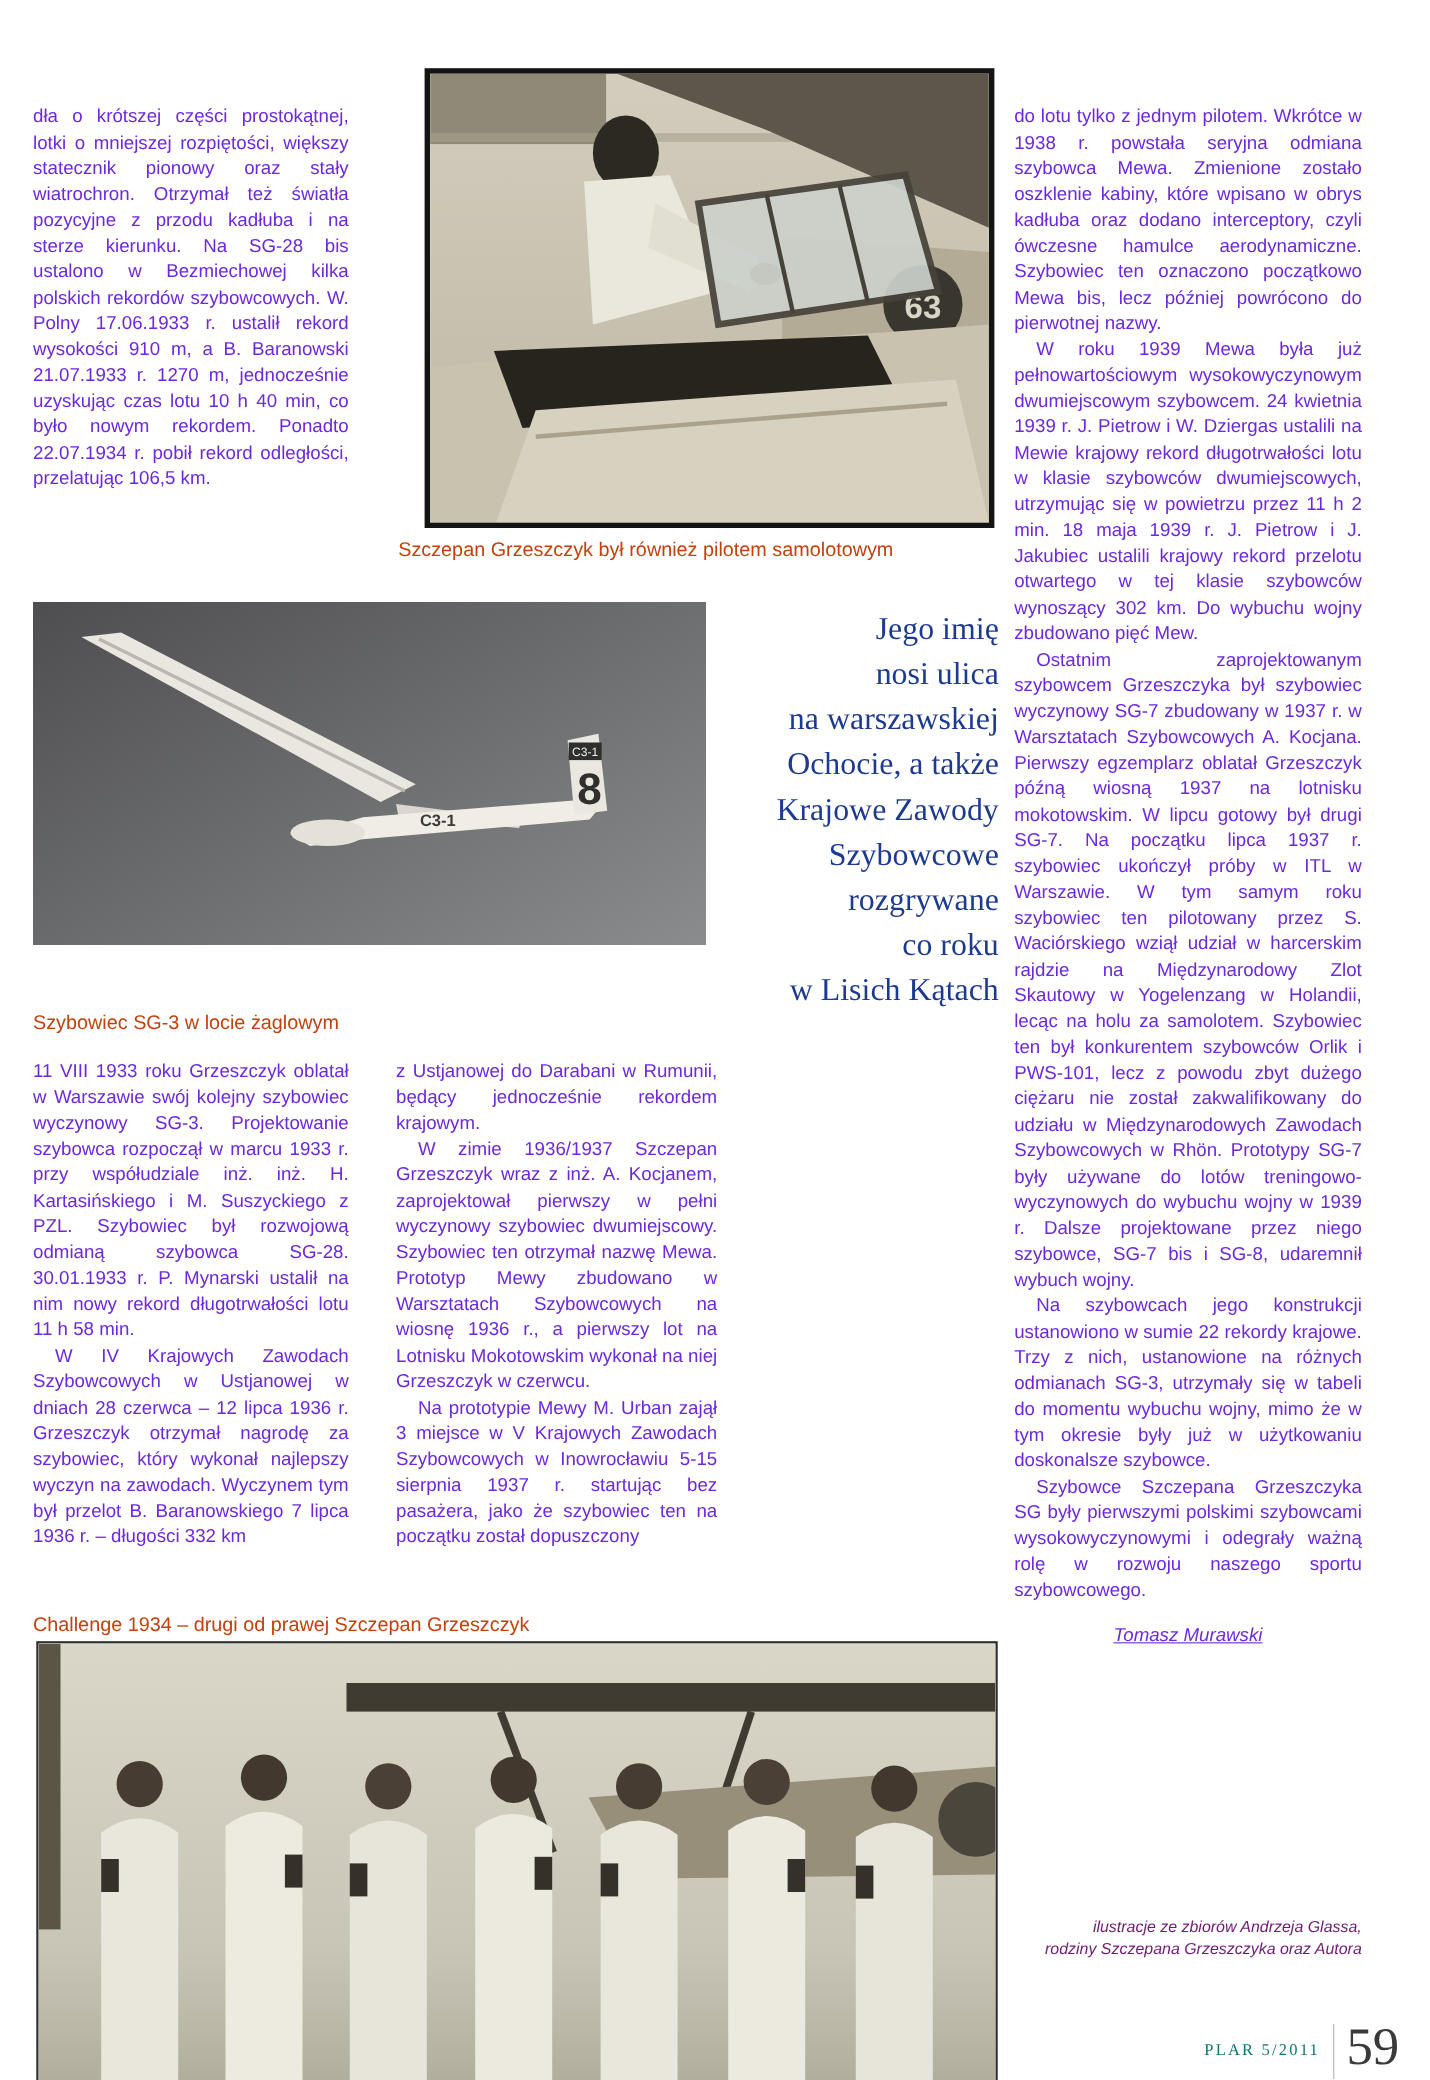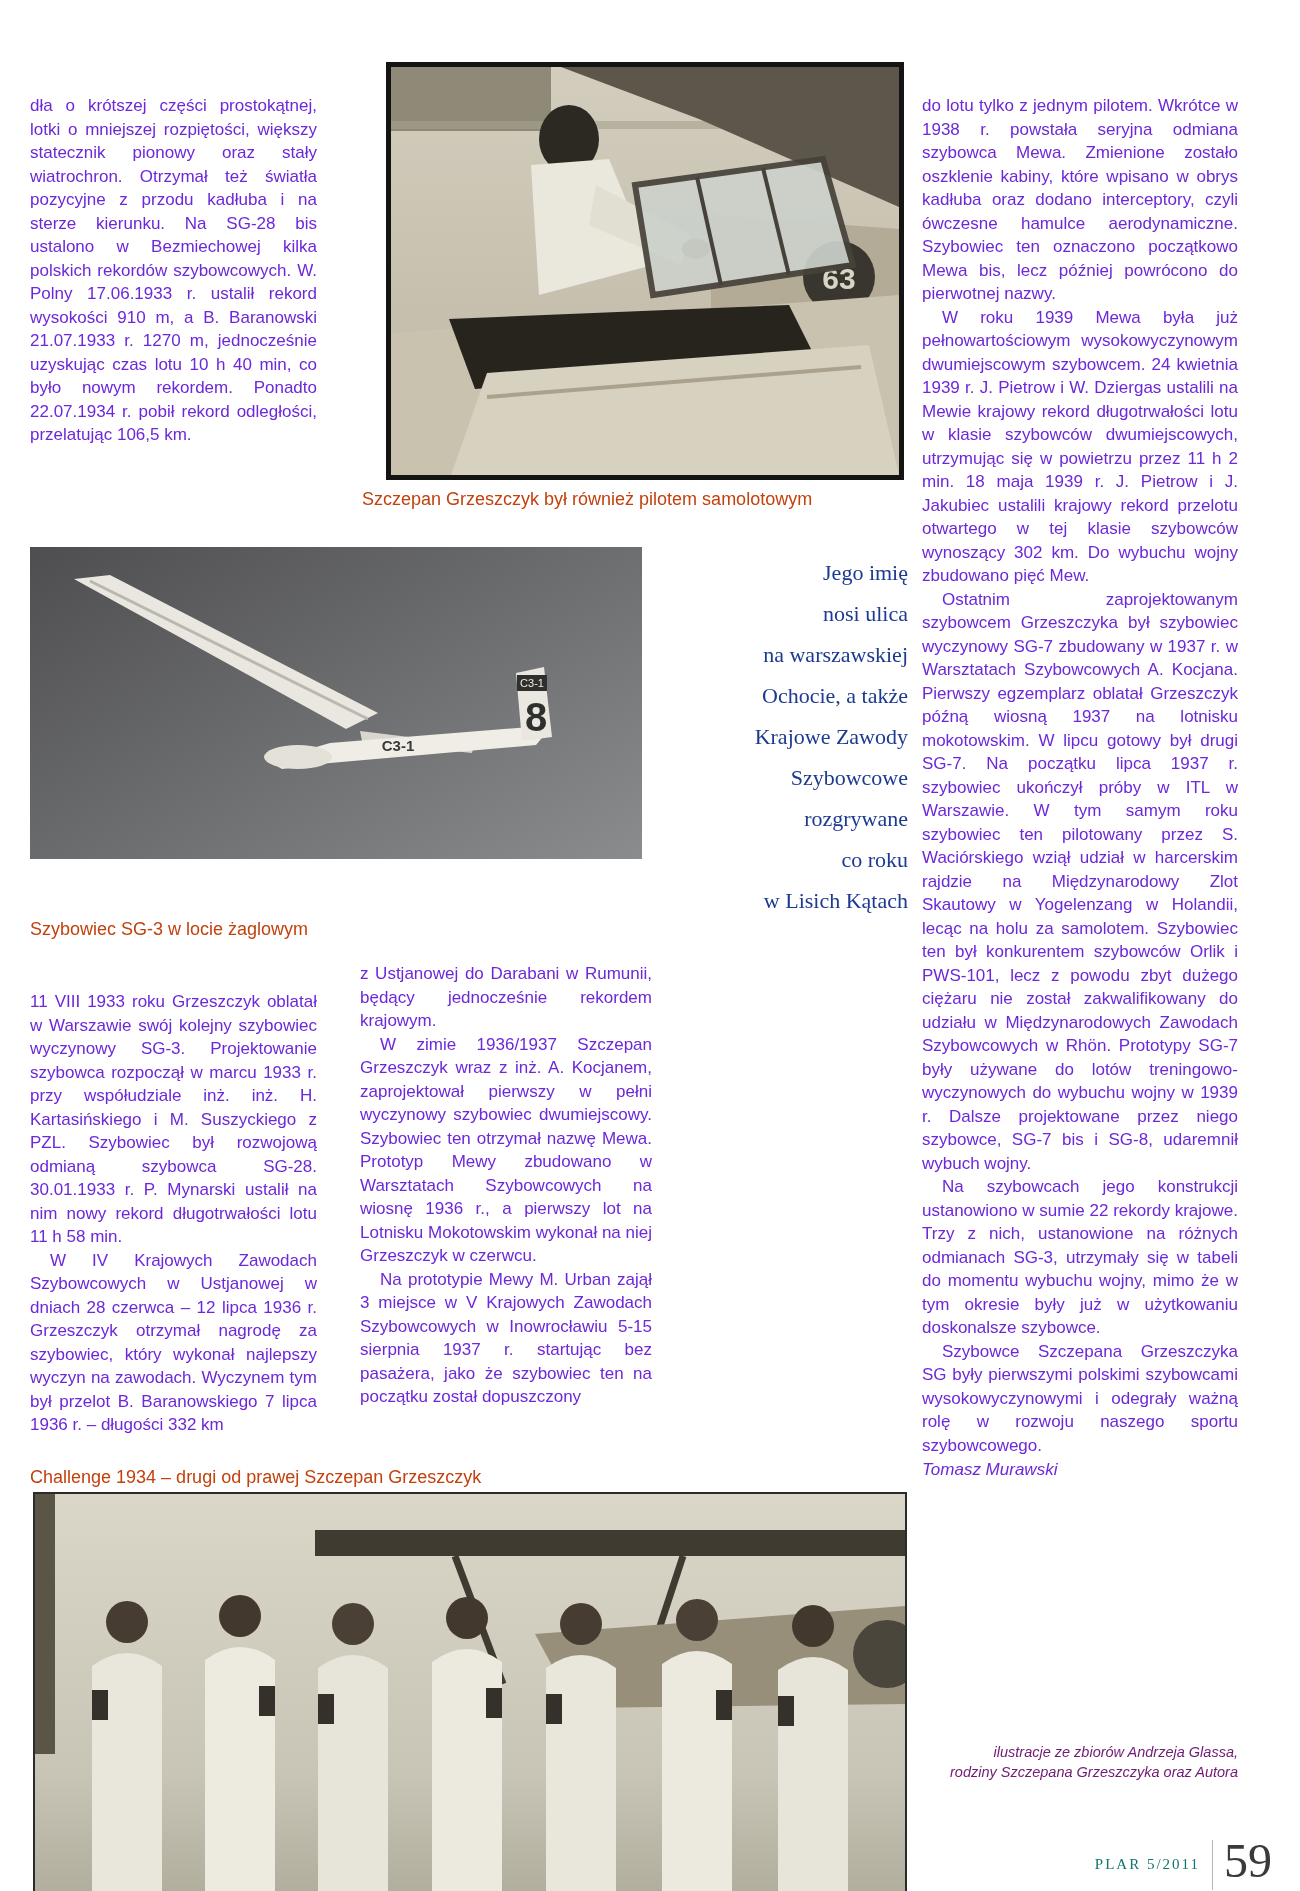--- a/index.html
+++ b/index.html
@@ -30,28 +30,29 @@
     overflow:hidden;
   }
   .photo svg{display:block;}
   .photo-border-thick{border:5px solid #141414;}
   .photo-border-thin{border:2px solid #2b2b2b;}
   #pull-quote{
     position:absolute;
     left:612px;top:552px;width:296px;
     text-align:right;
     font-family:"Liberation Serif",serif;
-    font-size:22px;
+    font-size:29px;
     line-height:41px;
     color:#1c3a90;
   }
   #author-line{
-    text-align:left;
+    text-align:center;
     font-style:italic;
-    margin-top:1px;
+    margin-top:18px;
+    text-decoration:underline;
   }
   #credits{
     position:absolute;
     left:922px;top:1742px;width:316px;
     text-align:right;
     font-style:italic;
     font-family:"Liberation Sans",sans-serif;
     font-size:14.5px;
     line-height:20px;
     color:#701a75;
@@ -174,21 +175,21 @@
     <div>nosi ulica</div>
     <div>na warszawskiej</div>
     <div>Ochocie, a także</div>
     <div>Krajowe Zawody</div>
     <div>Szybowcowe</div>
     <div>rozgrywane</div>
     <div>co roku</div>
     <div>w Lisich Kątach</div>
   </div>
 
-  <div class="body-text" style="left:30px;top:962px;width:287px;margin-top:28px;">
+  <div class="body-text" style="left:30px;top:962px;width:287px;">
     <p>11 VIII 1933 roku Grzeszczyk oblatał w Warszawie swój kolejny szybowiec wyczynowy SG-3. Projektowanie szybowca rozpoczął w marcu 1933 r. przy współudziale inż. inż. H. Kartasińskiego i M. Suszyckiego z PZL. Szybowiec był rozwojową odmianą szybowca SG-28. 30.01.1933 r. P. Mynarski ustalił na nim nowy rekord długotrwałości lotu 11 h 58 min.</p>
     <p class="indent">W IV Krajowych Zawodach Szybowcowych w Ustjanowej w dniach 28 czerwca – 12 lipca 1936 r. Grzeszczyk otrzymał nagrodę za szybowiec, który wykonał najlepszy wyczyn na zawodach. Wyczynem tym był przelot B. Baranowskiego 7 lipca 1936 r. – długości 332 km</p>
   </div>
 
   <div class="body-text" style="left:360px;top:962px;width:292px;">
     <p>z Ustjanowej do Darabani w Rumunii, będący jednocześnie rekordem krajowym.</p>
     <p class="indent">W zimie 1936/1937 Szczepan Grzeszczyk wraz z inż. A. Kocjanem, zaprojektował pierwszy w pełni wyczynowy szybowiec dwumiejscowy. Szybowiec ten otrzymał nazwę Mewa. Prototyp Mewy zbudowano w Warsztatach Szybowcowych na wiosnę 1936 r., a pierwszy lot na Lotnisku Mokotowskim wykonał na niej Grzeszczyk w czerwcu.</p>
     <p class="indent">Na prototypie Mewy M. Urban zajął 3 miejsce w V Krajowych Zawodach Szybowcowych w Inowrocławiu 5-15 sierpnia 1937 r. startując bez pasażera, jako że szybowiec ten na początku został dopuszczony</p>
   </div>
 

